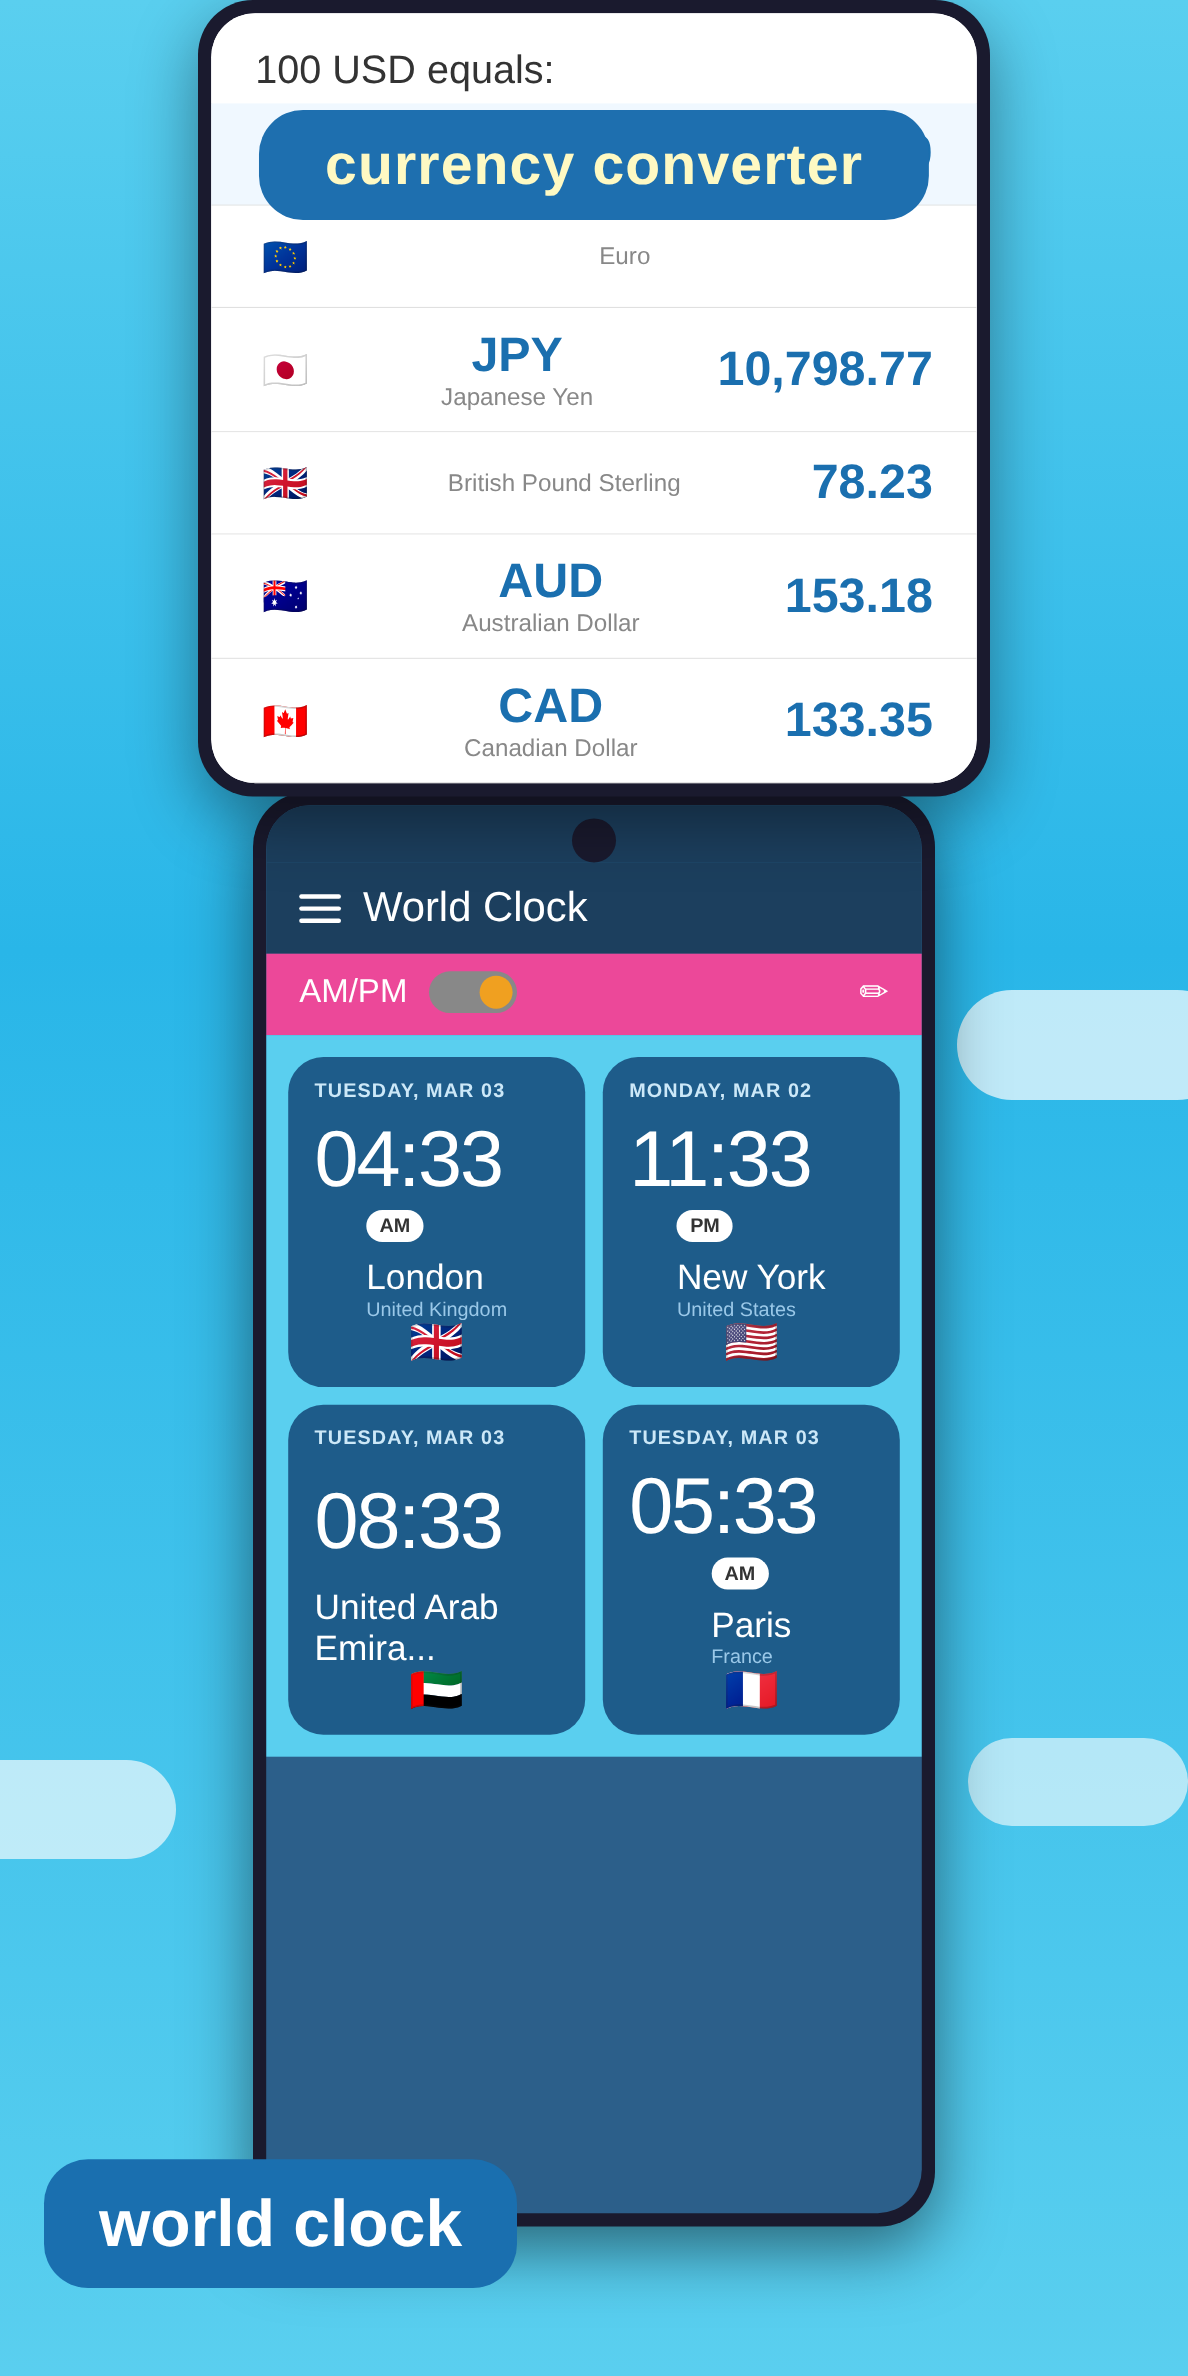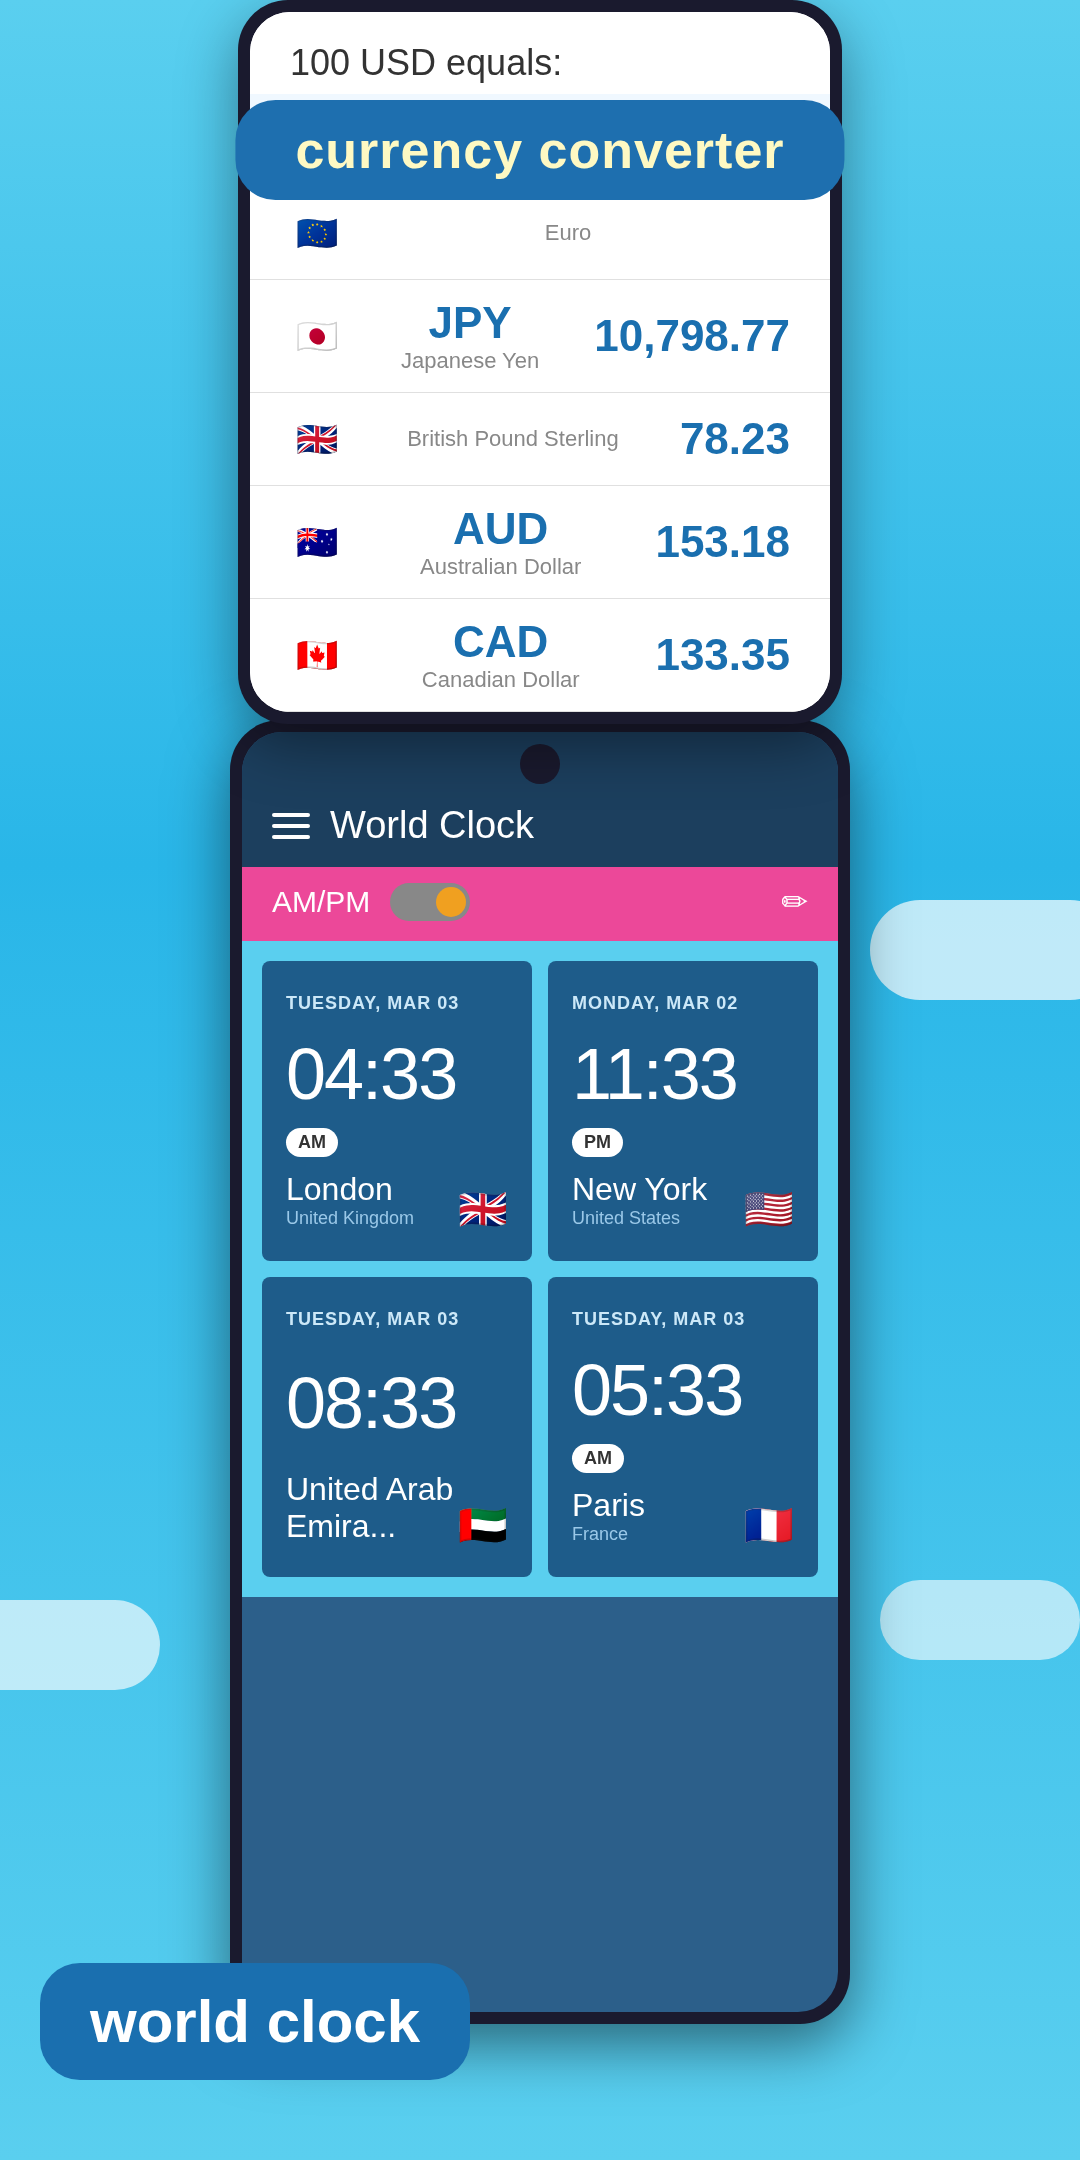--- a/index.html
+++ b/index.html
@@ -21,21 +21,21 @@
       background: linear-gradient(180deg, #5acfef 0%, #29b6e8 40%, #5acfef 100%);
       z-index: 0;
     }
 
     
     .phone-currency {
       position: absolute;
       top: 0px;
       left: 50%;
       transform: translateX(-50%);
-      width: 604px;
+      width: 720px;
       background: #1a1a2e;
       border-radius: 50px;
       padding: 12px;
       z-index: 10;
       box-shadow: 0 20px 60px rgba(0,0,0,0.4);
     }
 
     .phone-currency-inner {
       background: white;
       border-radius: 40px;
@@ -216,22 +216,22 @@
     .clock-grid {
       display: grid;
       grid-template-columns: 1fr 1fr;
       gap: 16px;
       padding: 20px 20px;
       background: #5acfef;
     }
 
     .clock-card {
       background: #1e5c8a;
-      border-radius: 8px;
-      padding: 32px 24px;
+      border-radius: 32px;
+      padding: 20px 24px;
       color: white;
       min-height: 300px;
       display: flex;
       flex-direction: column;
       justify-content: space-between;
     }
 
     .clock-date {
       font-size: 18px;
       font-weight: bold;
@@ -241,22 +241,23 @@
 
     .clock-time {
       font-size: 72px;
       font-weight: 300;
       letter-spacing: -2px;
       margin: 10px 0 5px;
     }
 
     .clock-footer {
       display: flex;
-      align-items: flex-end;
+      align-items: center;
       justify-content: space-between;
+      flex-direction: column;
     }
 
     .clock-city {
       font-size: 32px;
       font-weight: normal;
     }
 
     .clock-country {
       font-size: 18px;
       color: #9ac8e8;

